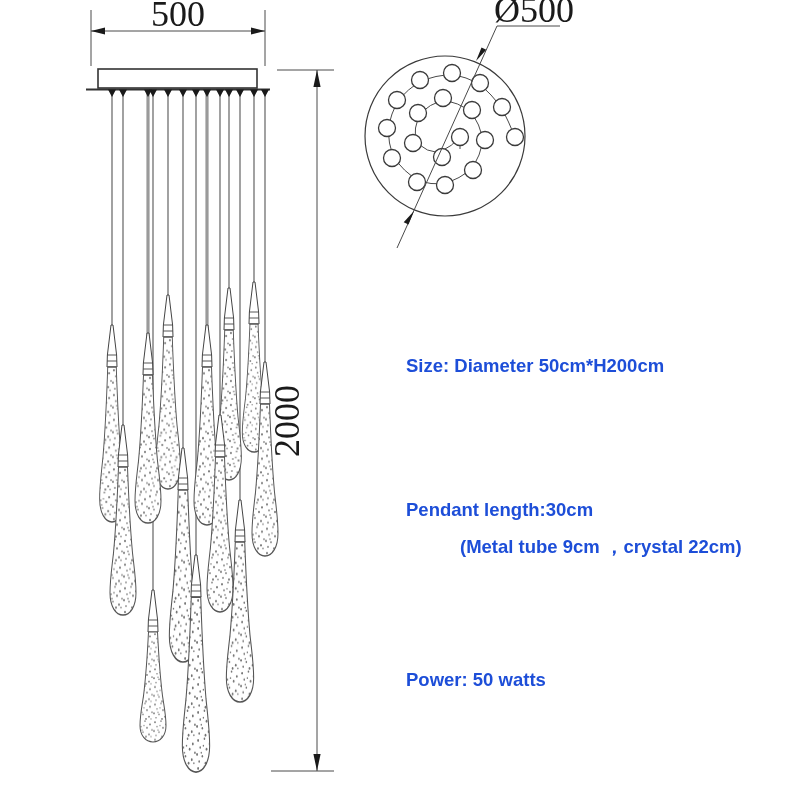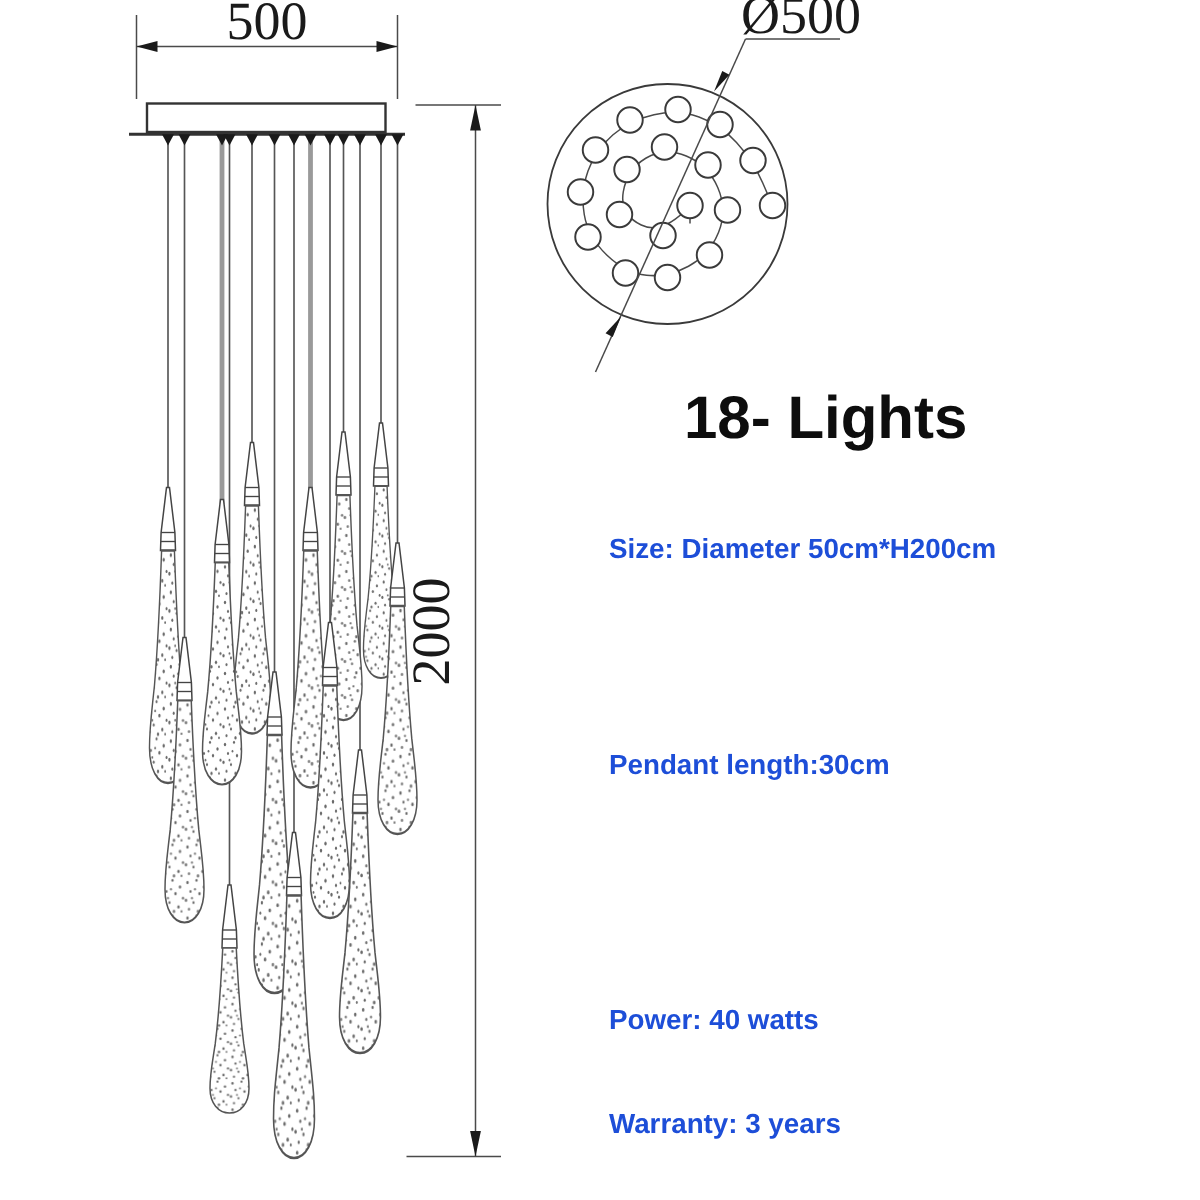--- a/index.html
+++ b/index.html
@@ -244,19 +244,18 @@
     <g>
       <line class="ln-thin" x1="497" y1="26" x2="397" y2="248"></line>
       <line class="ln-thin" x1="497" y1="26" x2="560" y2="26"></line>
       <path class="arrow" d="M476,61 L481.5,47.4 L486.3,49.8 Z"></path>
       <path class="arrow" d="M414,211 L408.5,224.6 L403.7,222.2 Z"></path>
       <text class="dimtext" x="494" y="22">Ø500</text>
     </g>
   </g>
 </svg>
 
-  <div class="title">18- Lights</div>
   <div class="spec" style="top:355px;">Size: Diameter 50cm*H200cm</div>
   <div class="spec" style="top:499px;">Pendant length:30cm</div>
-  <div class="spec" style="top:669px;">Power: 40 watts</div>
-  <div class="spec" style="top:738px;">Warranty: 3 years</div>
+  <div class="spec indent" style="top:534px;">(Metal tube 9cm ，crystal 22cm)</div>
+  <div class="spec" style="top:669px;">Power: 50 watts</div>
 
 </div>
 
 </body></html>

